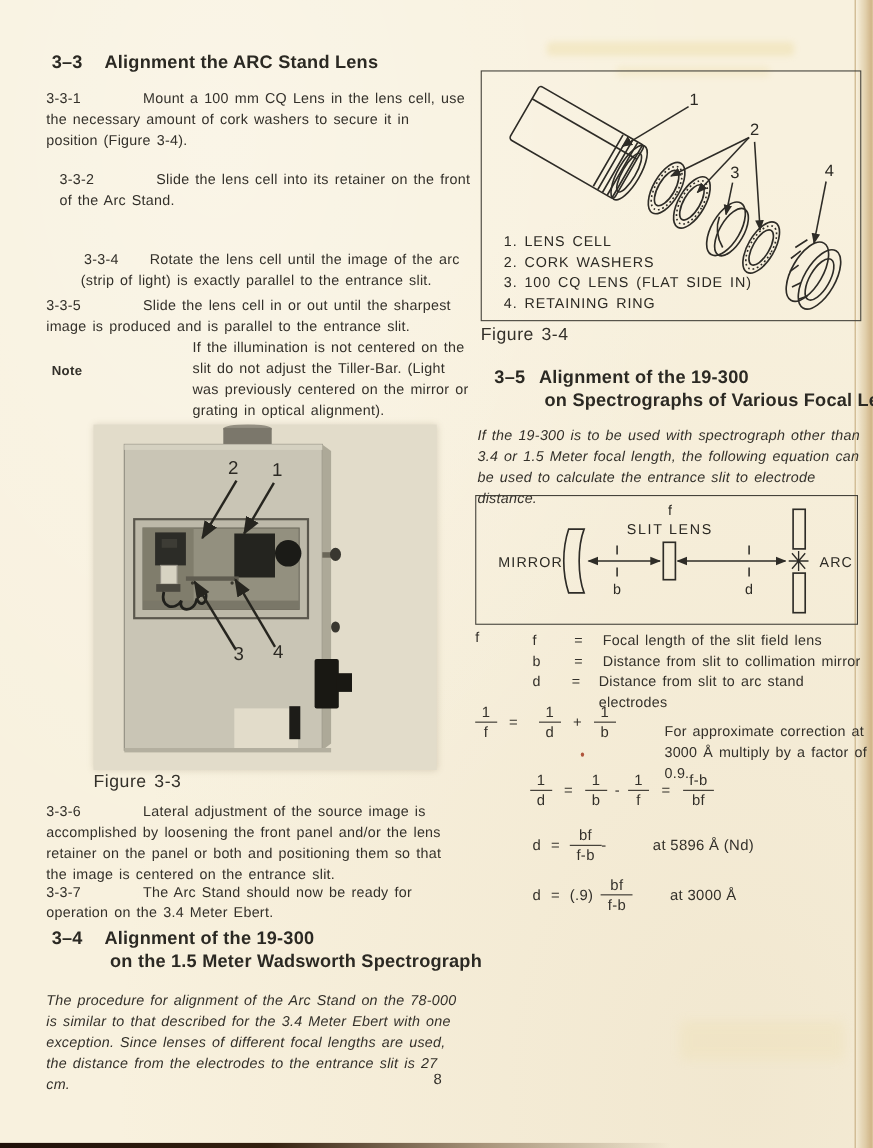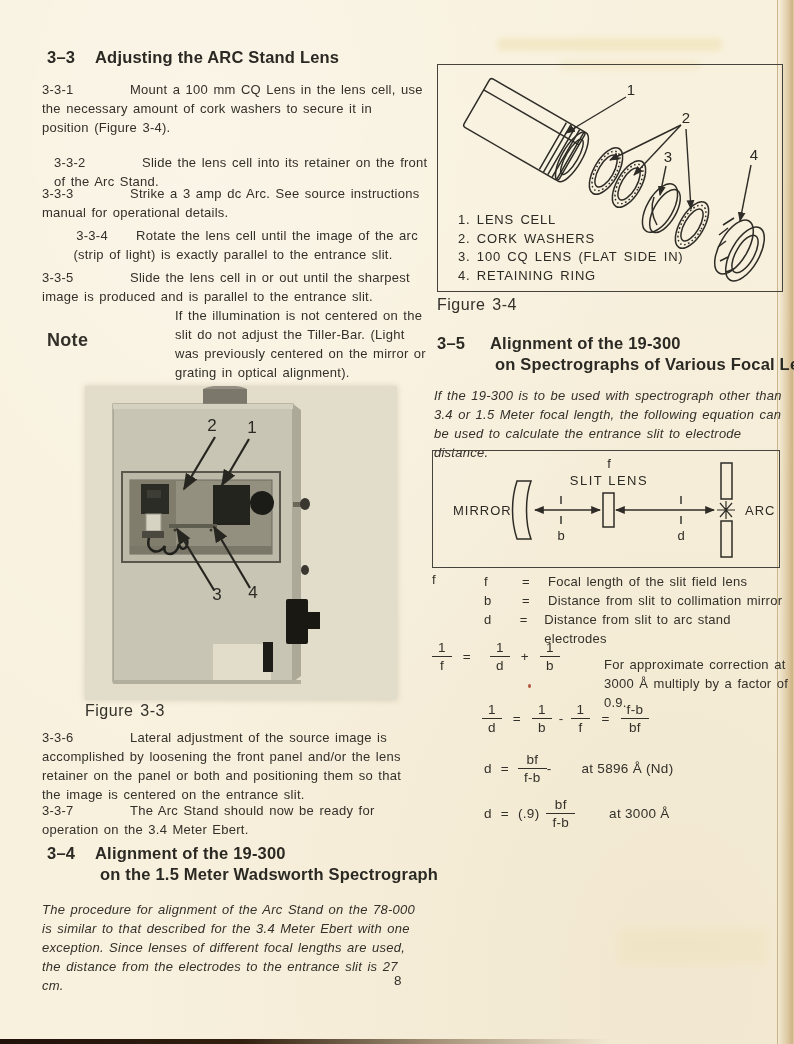--- a/index.html
+++ b/index.html
@@ -8,21 +8,21 @@
       radial-gradient(ellipse at 25% 12%, rgba(255,255,255,.28), rgba(255,255,255,0) 55%),
       radial-gradient(ellipse at 85% 95%, rgba(201,173,120,.14), rgba(201,173,120,0) 60%),
       #f8f1de;
     font-family:"Liberation Sans",sans-serif;color:#33302a;}
   .abs{position:absolute;}
   .body-text{font-size:13px;line-height:19px;letter-spacing:.25px;word-spacing:1.5px;}
   .h2{font-weight:bold;font-size:16.5px;letter-spacing:.2px;color:#2b2923;white-space:nowrap;}
   .hnum{display:inline-block;width:48px;}
   .pnum{display:inline-block;width:88px;}
   .caption{font-size:16px;letter-spacing:.5px;word-spacing:2px;}
-  .note-label{font-weight:bold;font-size:18px;letter-spacing:.3px;}
+  .note-label{font-weight:bold;font-size:12px;letter-spacing:.3px;}
   .col-left{position:absolute;left:42px;top:0;width:382px;height:1044px;}
   .col-right{position:absolute;left:432px;top:0;width:352px;height:1044px;}
   .figbox{position:absolute;border:1.6px solid #45433b;}
   .photo{position:absolute;background:#e2dcca;box-shadow:0 0 6px rgba(120,105,70,.25);}
   .legend{position:absolute;font-size:13px;line-height:18.5px;letter-spacing:.8px;word-spacing:2px;color:#2c2a24;}
   .defs-row{display:flex;font-size:13px;line-height:19px;letter-spacing:.25px;word-spacing:1.5px;}
   .defs-sym{width:38px;padding-left:52px;}
   .defs-eq{width:26px;}
   .eqrow{position:absolute;display:flex;align-items:center;font-size:13.5px;letter-spacing:.3px;}
   .frac{display:inline-block;text-align:center;font-size:13.5px;line-height:15px;}
@@ -47,31 +47,28 @@
   <div class="gutter"></div>
   <div class="bottom-edge"></div>
   <div class="ghost" style="left:497px;top:38px;width:225px;height:13px;opacity:.26;"></div>
   <div class="ghost" style="left:560px;top:60px;width:140px;height:10px;opacity:.16;"></div>
   <div class="ghost" style="left:618px;top:928px;width:150px;height:36px;opacity:.12;filter:blur(5px);"></div>
   <div class="speck" style="left:528px;top:684px;"></div>
 
   <div class="col-left">
 
     <div class="abs h2" style="left:0;top:48px;padding-left:5px;">
-      <span class="hnum">3–3</span><span>Adjusting the ARC Stand Lens</span>
+      <span class="hnum">3–3</span><span>Alignment the ARC Stand Lens</span>
     </div>
 
     <p class="abs body-text" style="left:0;top:80px;width:382px;margin:0;">
       <span class="pnum">3-3-1</span><span>Mount a 100 mm CQ Lens in the lens cell, use the necessary amount of cork washers to secure it in position (Figure 3-4).</span>
     </p>
     <p class="abs body-text" style="left:0;top:141px;width:382px;margin:12px;">
       <span class="pnum">3-3-2</span><span>Slide the lens cell into its retainer on the front of the Arc Stand.</span>
-    </p>
-    <p class="abs body-text" style="left:0;top:184px;width:382px;margin:0;">
-      <span class="pnum">3-3-3</span><span>Strike a 3 amp dc Arc.  See source instructions manual for operational details.</span>
     </p>
     <p class="abs body-text" style="left:0;top:226px;width:382px;margin:0;text-align:center;">
       <span class="pnum">3-3-4</span><span>Rotate the lens cell until the image of the arc (strip of light) is exactly parallel to the entrance slit.</span>
     </p>
     <p class="abs body-text" style="left:0;top:268px;width:382px;margin:0;">
       <span class="pnum">3-3-5</span><span>Slide the lens cell in or out until the sharpest image is produced and is parallel to the entrance slit.</span>
     </p>
 
     <div class="abs note-label" style="left:5px;top:330px;">Note</div>
     <div class="abs body-text" style="left:133px;top:306px;width:252px;">If the illumination is not centered on the slit do not adjust the Tiller-Bar.  (Light was previously centered on the mirror or grating in optical alignment).</div>
@@ -207,21 +204,21 @@
       <div class="legend" style="left:20px;top:146px;">
         <div>1.  LENS CELL</div>
         <div>2.  CORK WASHERS</div>
         <div>3.  100 CQ LENS (FLAT SIDE IN)</div>
         <div>4.  RETAINING RING</div>
       </div>
     </div>
     <div class="abs caption" style="left:5px;top:296px;width:344px;">Figure 3-4</div>
 
     <div class="abs h2" style="left:0;top:334px;padding-left:5px;white-space:normal;">
-      <div style="white-space:nowrap;"><span class="hnum" style="width:53px;">3–5</span><span>Alignment of the 19-300</span></div>
+      <div style="white-space:nowrap;"><span class="hnum" style="width:53px;text-align:center;">3–5</span><span>Alignment of the 19-300</span></div>
       <div style="padding-left:58px;line-height:22px;white-space:nowrap;">on Spectrographs of Various Focal Lengths</div>
     </div>
 
     <div class="abs body-text" style="left:2px;top:386px;width:348px;font-style:italic;">If the 19-300 is to be used with spectrograph other than 3.4 or 1.5 Meter focal length, the following equation can be used to calculate the entrance slit to electrode distance.</div>
 
     <div class="figbox" style="left:0;top:450px;width:346px;height:116px;">
       <svg width="346" height="116" viewBox="0 0 346 116">
         <defs>
           <marker id="ahd" viewBox="0 0 10 10" refX="9" refY="5" markerWidth="7" markerHeight="7" orient="auto-start-reverse">
             <path d="M0,1 L10,5 L0,9 z" fill="#2e2c27"></path>
@@ -308,21 +305,21 @@
     </div>
 
     <div class="eqrow" style="left:52px;top:752px;">
       <span>d</span>
       <span class="op" style="margin:0 9px;">=</span>
       <span class="frac">
           <span class="fnum">bf</span>
           <span class="fden">f-b</span>
         </span>
       <span>-</span>
-      <span style="margin-left:30px;">at 5896 Å (Nd)</span>
+      <span style="margin-left:42px;">at 5896 Å (Nd)</span>
     </div>
 
     <div class="eqrow" style="left:52px;top:797px;">
       <span>d</span>
       <span class="op" style="margin:0 9px;">=</span>
       <span style="margin-right:7px;">(.9)</span>
       <span class="frac">
           <span class="fnum">bf</span>
           <span class="fden">f-b</span>
         </span>

